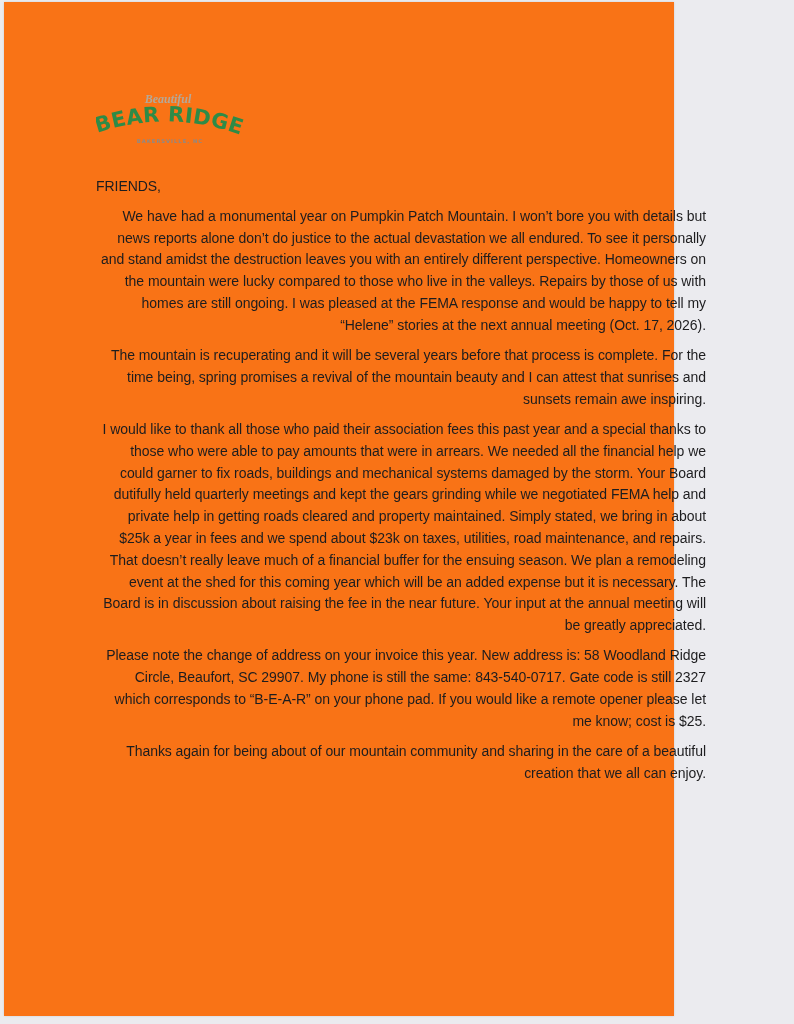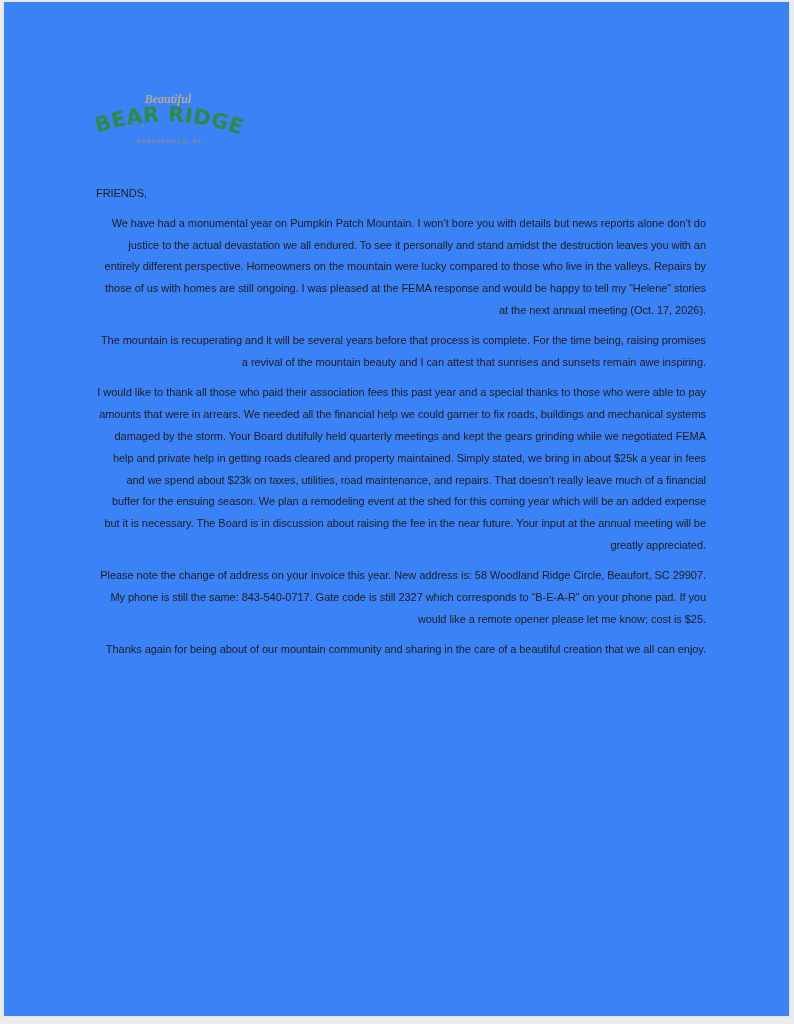--- a/index.html
+++ b/index.html
@@ -7,40 +7,40 @@
       padding: 0;
       width: 794px;
       height: 1024px;
       background: #ebebef;
       overflow: hidden;
     }
     .page {
       position: absolute;
       left: 4px;
       top: 2px;
-      width: 785px;
+      width: 670px;
       height: 1014px;
-      background: #3b82f6;
+      background: #f97316;
       box-shadow: 0 0 2px rgba(0,0,0,0.12);
     }
     .logo {
       position: absolute;
       left: 92px;
       top: 88px;
       width: 150px;
       height: 62px;
     }
     .logo svg { display: block; }
     .letter {
       position: absolute;
       left: 92px;
-      top: 181px;
+      top: 174px;
       width: 610px;
       font-family: "Liberation Sans", sans-serif;
-      font-size: 11px;
+      font-size: 14px;
       line-height: 21.8px;
       color: #1d1d1f;
       letter-spacing: -0.05px;
     }
     .greeting {
       margin: 0 0 8px 0;
     }
     .para {
       margin: 0 0 8.5px 0;
       text-align: right;
@@ -60,19 +60,19 @@
       <text font-family="DejaVu Sans, sans-serif" font-weight="bold" font-size="21" fill="#2e8b47" letter-spacing="0.3">
         <textPath href="#arcPath" startOffset="50%" text-anchor="middle">BEAR RIDGE</textPath>
       </text>
       <text x="74" y="53" text-anchor="middle" font-family="DejaVu Sans, sans-serif" font-weight="bold" font-size="5.2" fill="#8a8a8a" letter-spacing="1">BAKERSVILLE, NC</text>
     </svg>
   </div>
 
   <div class="letter">
     <p class="greeting">FRIENDS,</p>
     <p class="para">We have had a monumental year on Pumpkin Patch Mountain. I won’t bore you with details but news reports alone don’t do justice to the actual devastation we all endured. To see it personally and stand amidst the destruction leaves you with an entirely different perspective. Homeowners on the mountain were lucky compared to those who live in the valleys. Repairs by those of us with homes are still ongoing. I was pleased at the FEMA response and would be happy to tell my “Helene” stories at the next annual meeting (Oct. 17, 2026).</p>
-    <p class="para">The mountain is recuperating and it will be several years before that process is complete. For the time being, raising promises a revival of the mountain beauty and I can attest that sunrises and sunsets remain awe inspiring.</p>
+    <p class="para">The mountain is recuperating and it will be several years before that process is complete. For the time being, spring promises a revival of the mountain beauty and I can attest that sunrises and sunsets remain awe inspiring.</p>
     <p class="para">I would like to thank all those who paid their association fees this past year and a special thanks to those who were able to pay amounts that were in arrears. We needed all the financial help we could garner to fix roads, buildings and mechanical systems damaged by the storm. Your Board dutifully held quarterly meetings and kept the gears grinding while we negotiated FEMA help and private help in getting roads cleared and property maintained. Simply stated, we bring in about $25k a year in fees and we spend about $23k on taxes, utilities, road maintenance, and repairs. That doesn’t really leave much of a financial buffer for the ensuing season. We plan a remodeling event at the shed for this coming year which will be an added expense but it is necessary. The Board is in discussion about raising the fee in the near future. Your input at the annual meeting will be greatly appreciated.</p>
     <p class="para">Please note the change of address on your invoice this year. New address is: 58 Woodland Ridge Circle, Beaufort, SC 29907. My phone is still the same: 843-540-0717. Gate code is still 2327 which corresponds to “B-E-A-R” on your phone pad. If you would like a remote opener please let me know; cost is $25.</p>
     <p class="para">Thanks again for being about of our mountain community and sharing in the care of a beautiful creation that we all can enjoy.</p>
   </div>
 
 </div>
 
 </body></html>

